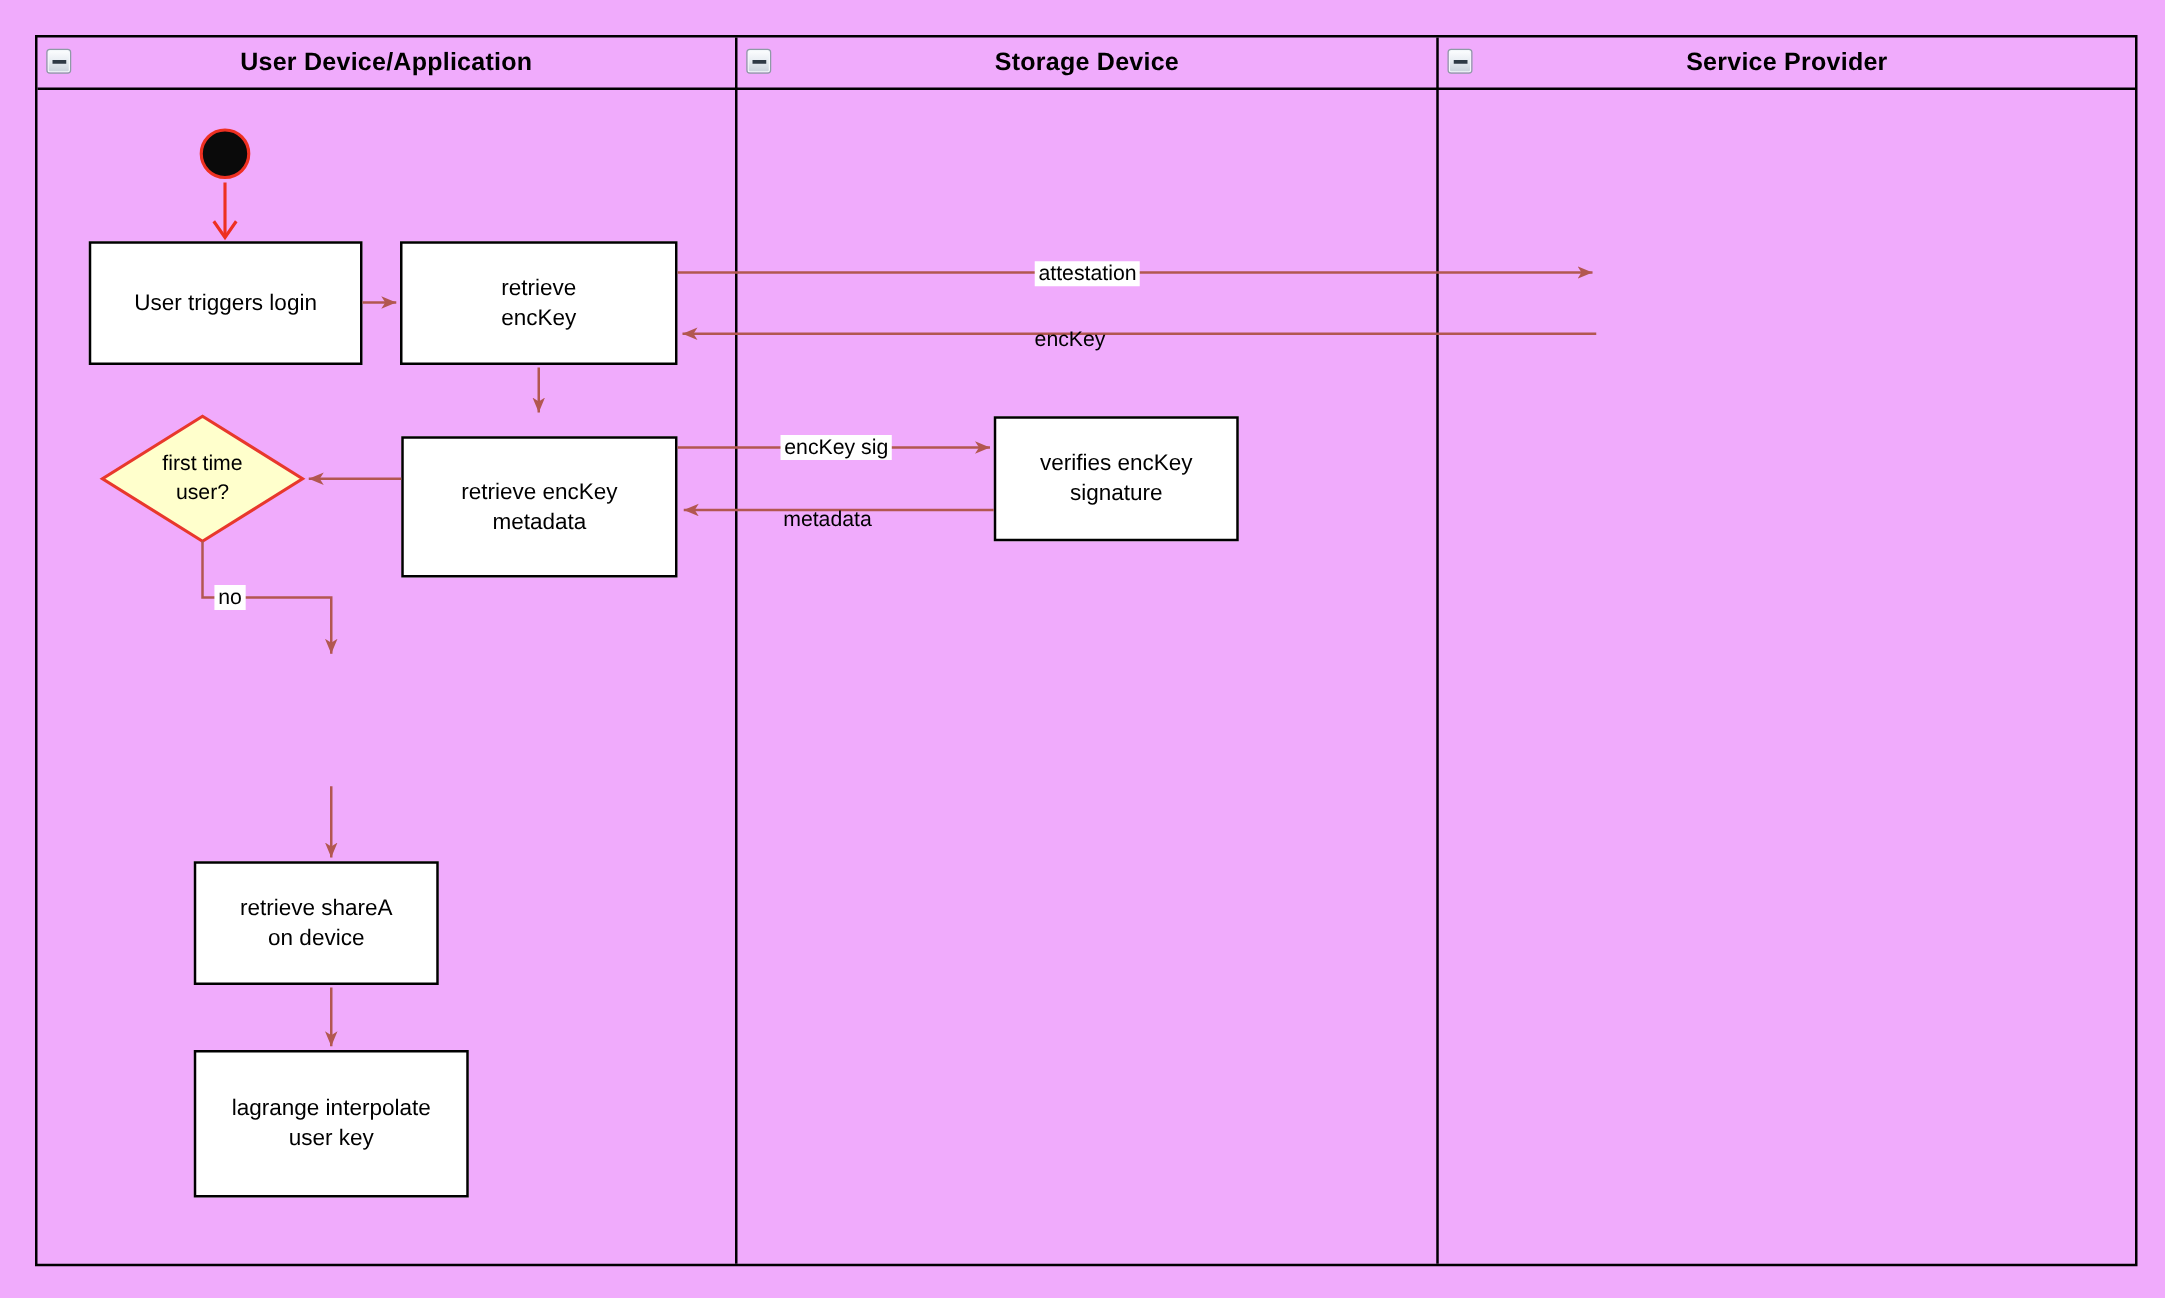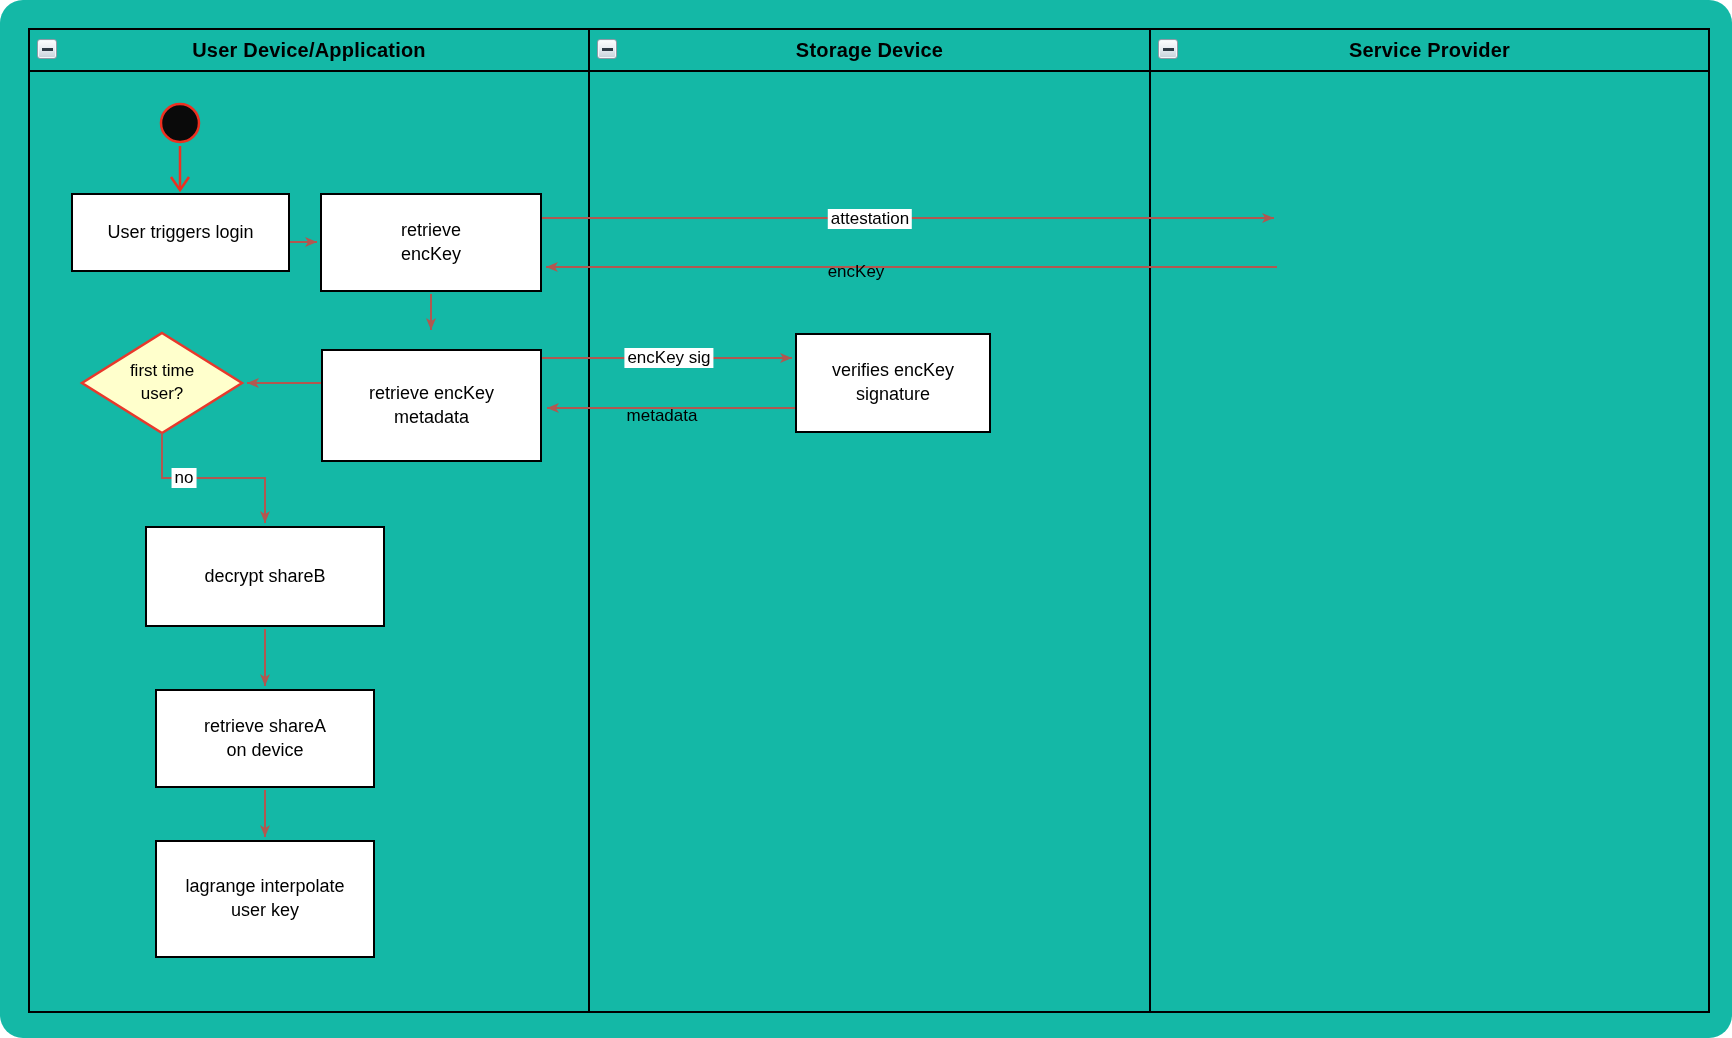--- a/index.html
+++ b/index.html
@@ -1,18 +1,18 @@
 <!DOCTYPE html>
 <html style="--arrow-color: #b25750; --start-red: #ee3021; --diamond-fill: #ffffcc; --diamond-stroke: #e8382c;"><head>
 <meta charset="utf-8">
 <style>
   html,body{margin:0;padding:0;background:#ffffff;}
   body{width:1732px;height:1038px;overflow:hidden;
        font-family:"Liberation Sans","DejaVu Sans",sans-serif;color:#000;}
-  #canvas{position:relative;width:1732px;height:1038px;background:#14b8a6;border-radius:23px;}
+  #canvas{position:relative;width:1732px;height:1038px;background:#f0abfc;}
 
   .frame{position:absolute;left:28px;top:28px;width:1682px;height:985px;
          border:2px solid #000;box-sizing:border-box;}
   .hline{position:absolute;background:#000;height:2px;}
   .vline{position:absolute;background:#000;width:2px;}
 
   .lane-header{position:absolute;top:30px;height:40px;display:flex;
                align-items:center;justify-content:center;}
   .lane-title{font-size:20px;font-weight:bold;letter-spacing:.2px;}
 
@@ -68,27 +68,26 @@
     <div class="lane-title">Service Provider</div>
   </div>
 
   <svg class="shapes" width="1732" height="1038">
     <circle cx="180" cy="123" r="19" style="fill:#0a0a0a;stroke:var(--start-red);stroke-width:2.5"></circle>
     <polygon points="162,333 242,383 162,433 82,383" style="fill:var(--diamond-fill);stroke:var(--diamond-stroke);stroke-width:2.5"></polygon>
   </svg>
   <div class="decision-label" style="left:162px;top:383px;">first time
 user?</div>
 
-  <div class="node" style="left:71px;top:193px;width:219px;height:79px;">User triggers login</div>
+  <div class="node" style="left:71px;top:193px;width:219px;height:99px;">User triggers login</div>
   <div class="node" style="left:320px;top:193px;width:222px;height:99px;">retrieve
 encKey</div>
   <div class="node" style="left:321px;top:333px;width:221px;height:113px;margin-top:16px;">retrieve encKey
 metadata</div>
-  <div class="node" style="left:145px;top:526px;width:240px;height:101px;">decrypt shareB</div>
-  <div class="node" style="left:155px;top:689px;width:220px;height:99px;">retrieve shareA
+  <div class="node" style="left:155px;top:689px;width:196px;height:99px;">retrieve shareA
 on device</div>
   <div class="node" style="left:155px;top:840px;width:220px;height:118px;">lagrange interpolate
 user key</div>
   <div class="node" style="left:795px;top:333px;width:196px;height:100px;">verifies encKey
 signature</div>
 
   <svg class="edges" width="1732" height="1038">
     <defs>
       <marker id="ah" markerUnits="userSpaceOnUse" markerWidth="14" markerHeight="12" refX="12" refY="5" orient="auto">
         <path d="M0,0 L12,5 L0,10 L3.2,5 Z" style="fill:var(--arrow-color)"></path>

